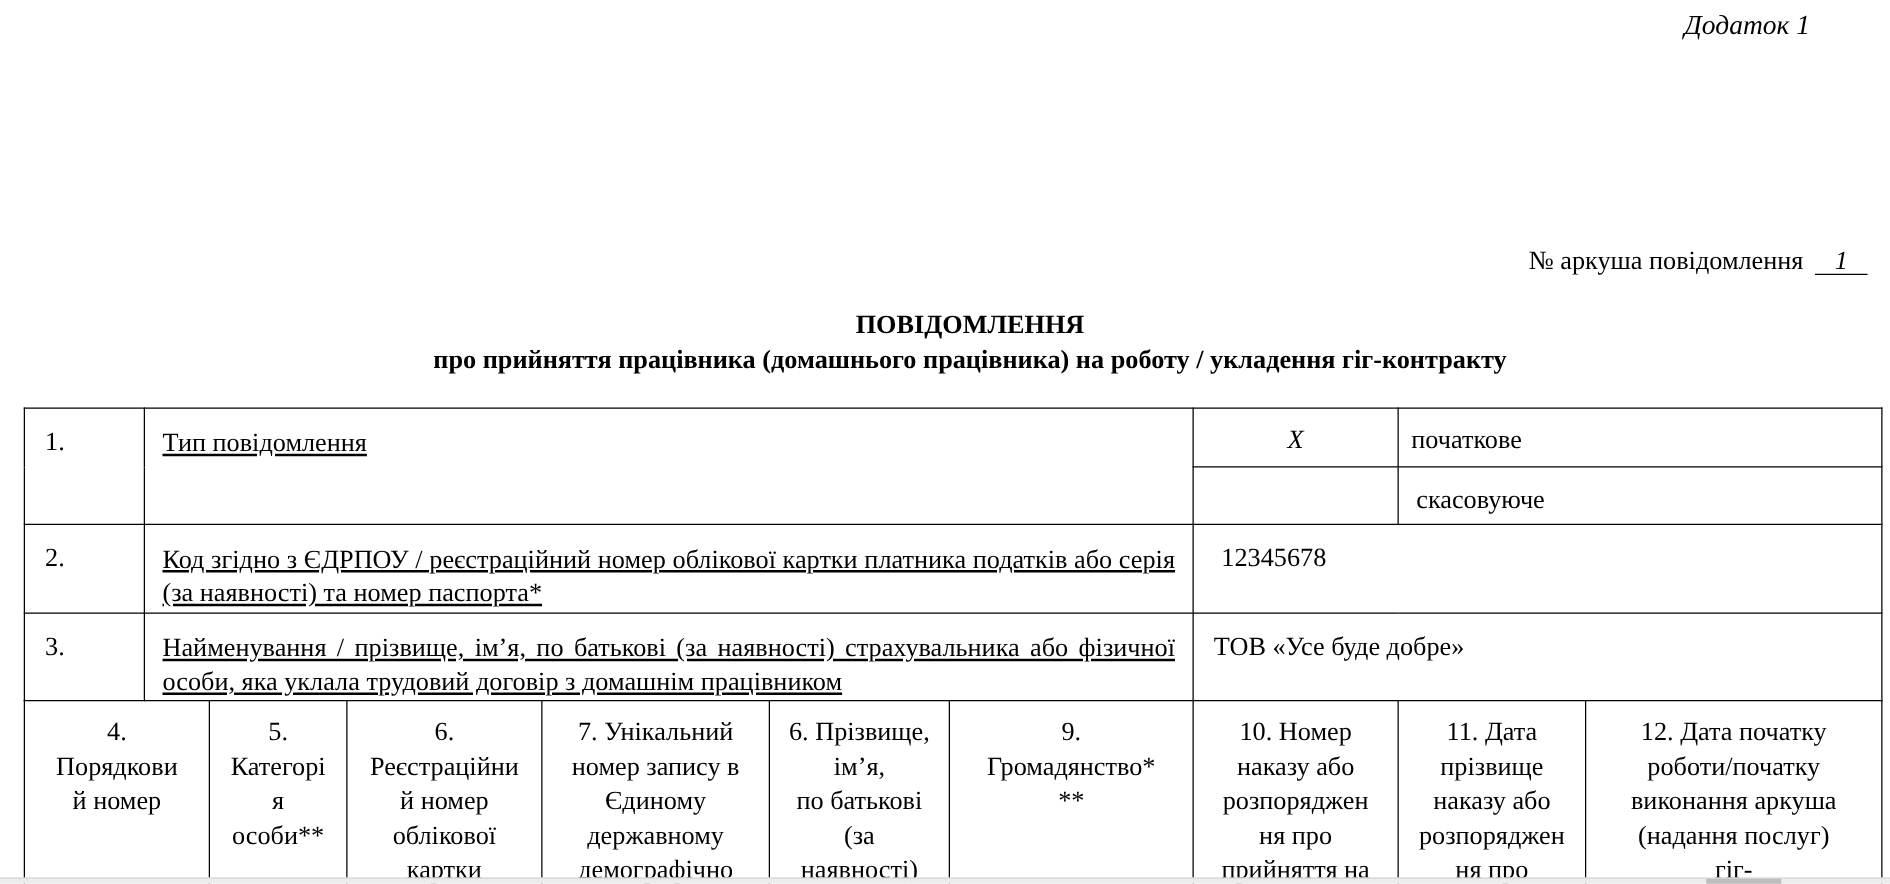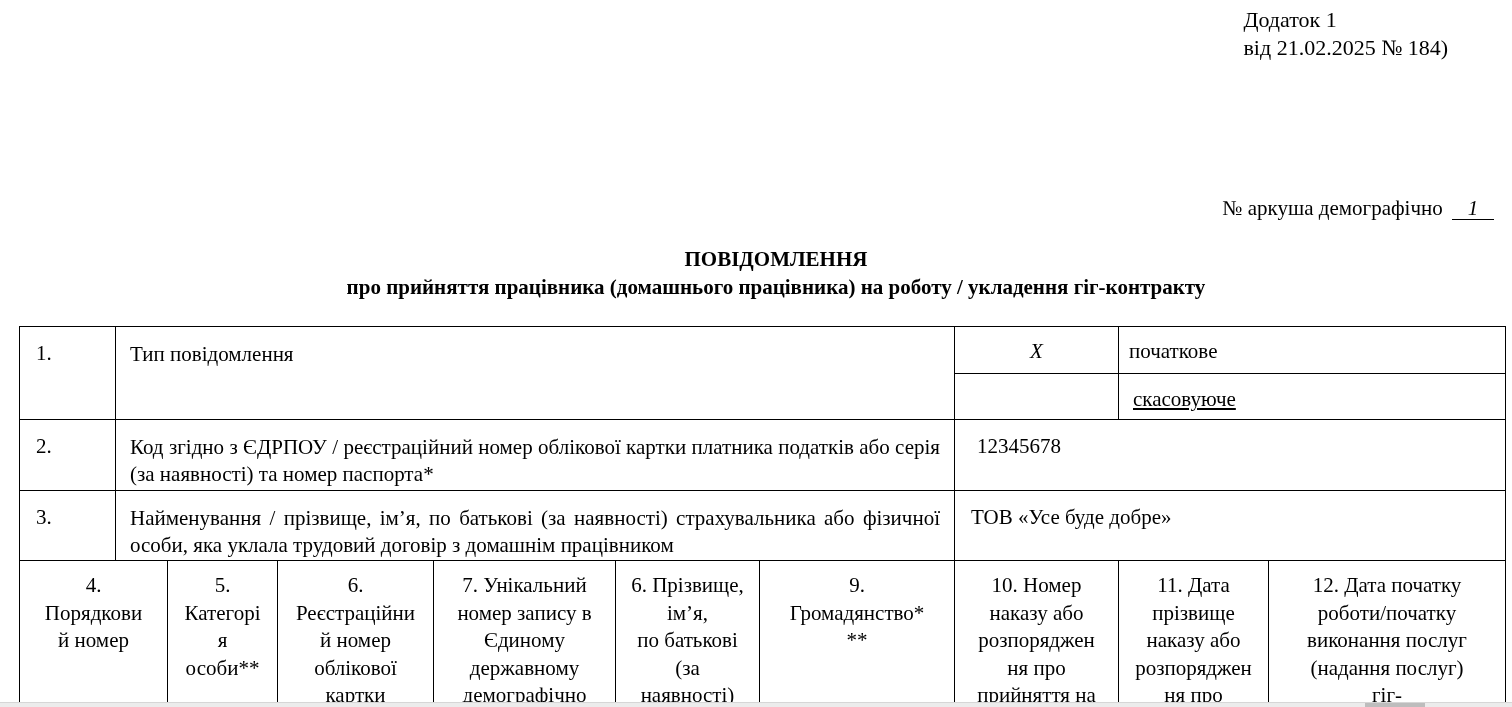--- a/index.html
+++ b/index.html
@@ -2,22 +2,22 @@
 <html><head>
 <meta charset="utf-8">
 <style>
   html, body { margin:0; padding:0; }
   body {
     width:1512px; height:707px; overflow:hidden; background:#ffffff;
     font-family:"Liberation Serif", "DejaVu Serif", serif; color:#000;
     position:relative;
   }
   .annex {
-    position:absolute; right:64px; top:6px; text-align:left;
-    font-size:22px; line-height:28px;
+    position:absolute; right:64px; top:6px; text-align:right;
+    font-style:italic; font-size:22px; line-height:28px;
   }
   .sheet-no {
     position:absolute; right:18px; top:196px; font-size:21px;
   }
   .sheet-no .num {
     display:inline-block; width:42px; text-align:center; font-style:italic;
     border-bottom:1.5px solid #000; line-height:22px; margin-left:4px;
   }
   .title {
     position:absolute; left:20px; width:1512px; top:245px; text-align:center;
@@ -26,21 +26,21 @@
   .subtitle {
     position:absolute; left:20px; width:1512px; top:273px; text-align:center;
     font-weight:bold; font-size:21px; line-height:28px;
   }
   .tbl {
     position:absolute; left:19px; top:326px; width:1486px;
     border-collapse:collapse; table-layout:fixed; font-size:21px;
   }
   .tbl td { border:1.5px solid #000; vertical-align:top; padding:0; }
   .num-cell { padding:14px 0 0 16px !important; }
-  .label-cell { padding:14px 14px 0 14px !important; line-height:27px; text-align:justify; }
+  .label-cell { padding:14px 14px 0 14px !important; line-height:27px; text-align:justify;text-decoration:underline; }
   .mark-cell { text-align:center; font-style:italic; padding-top:12px !important; }
   .opt-cell { padding:12px 0 0 10px !important; }
   .val-cell { padding:14px 0 0 22px !important; }
   .val-cell.v3 { padding-left:16px !important;margin-top:36px; }
   .tbl2 {
     position:absolute; left:19px; top:560px; width:1486px;
     border-collapse:collapse; table-layout:fixed; font-size:21px;
   }
   .tbl2 td {
     border:1.5px solid #000; border-top:none; vertical-align:top; text-align:center;
@@ -52,25 +52,24 @@
   }
   .scroll-thumb {
     position:absolute; left:1365px; top:0; width:60px; height:5px; background:#bdbdbd;
   }
 </style>
 </head>
 <body>
 
 <div class="annex">
   <div>Додаток 1</div>
-  <div>від 21.02.2025 № 184)</div>
 </div>
 
 <div class="sheet-no">
-  <span>№ аркуша демографічно</span>
+  <span>№ аркуша повідомлення</span>
   <span class="num">1</span>
 </div>
 
 <div class="title">ПОВІДОМЛЕННЯ</div>
 <div class="subtitle">про прийняття працівника (домашнього працівника) на роботу / укладення гіг-контракту</div>
 
 <table class="tbl">
   <colgroup>
     <col style="width:96px">
     <col style="width:839px">
@@ -79,21 +78,21 @@
   </colgroup>
   <tbody>
       <tr style="height:47px">
     <td rowspan="2" class="num-cell">1.</td>
     <td rowspan="2" class="label-cell">Тип повідомлення</td>
     <td class="mark-cell">X</td>
     <td class="opt-cell">початкове</td>
   </tr>
   <tr style="height:46px">
     <td class="mark-cell"></td>
-    <td class="opt-cell" style="padding-left:14px !important; padding-top:13px !important;text-decoration:underline;">скасовуюче</td>
+    <td class="opt-cell" style="padding-left:14px !important; padding-top:13px !important;">скасовуюче</td>
   </tr>
   <tr style="height:71px">
     <td class="num-cell">2.</td>
     <td class="label-cell">Код згідно з ЄДРПОУ / реєстраційний номер облікової картки платника податків або серія (за наявності) та номер паспорта*</td>
     <td colspan="2" class="val-cell">12345678</td>
   </tr>
   <tr style="height:70px">
     <td class="num-cell">3.</td>
     <td class="label-cell">Найменування / прізвище, ім’я, по батькові (за наявності) страхувальника або фізичної особи, яка уклала трудовий договір з домашнім працівником</td>
     <td colspan="2" class="val-cell v3">ТОВ «Усе буде добре»</td>
@@ -162,21 +161,21 @@
     <td>
       <div>11. Дата</div>
       <div>прізвище</div>
       <div>наказу або</div>
       <div>розпоряджен</div>
       <div>ня про</div>
     </td>
     <td>
       <div>12. Дата початку</div>
       <div>роботи/початку</div>
-      <div>виконання послуг</div>
+      <div>виконання аркуша</div>
       <div>(надання послуг)</div>
       <div>гіг-</div>
     </td>
   </tr>
 </tbody>
   </table>
 
 <div class="scrollbar">
   <div class="scroll-thumb"></div>
 </div>

